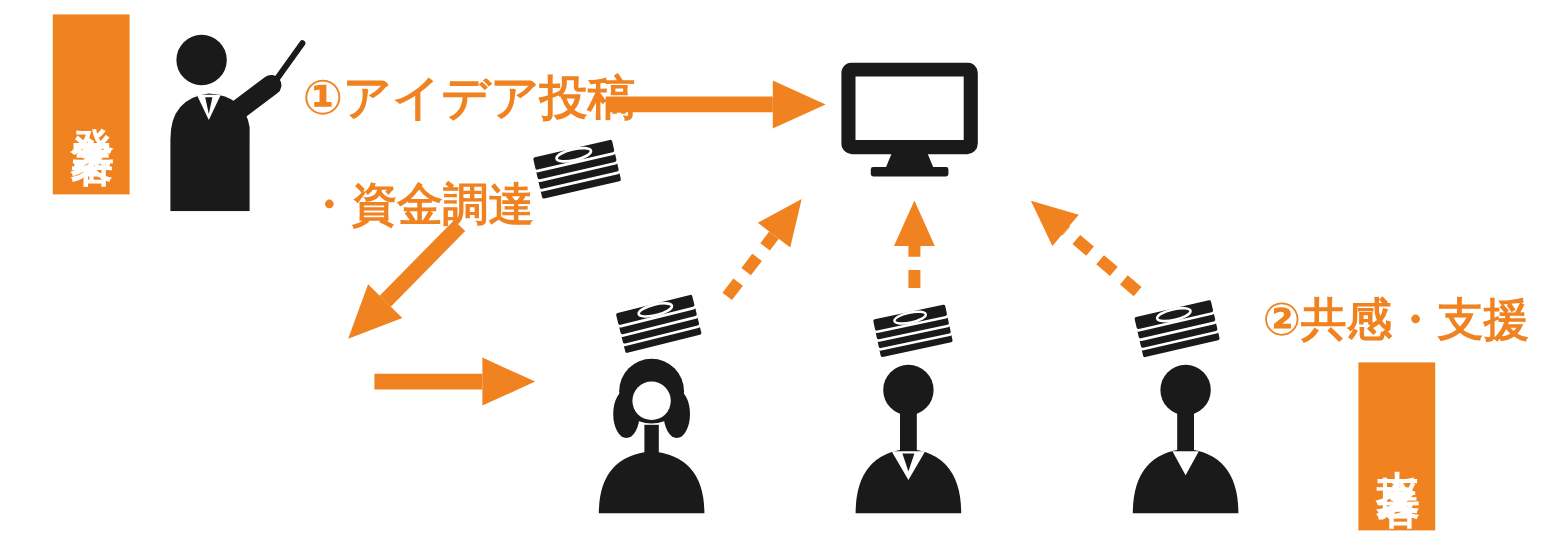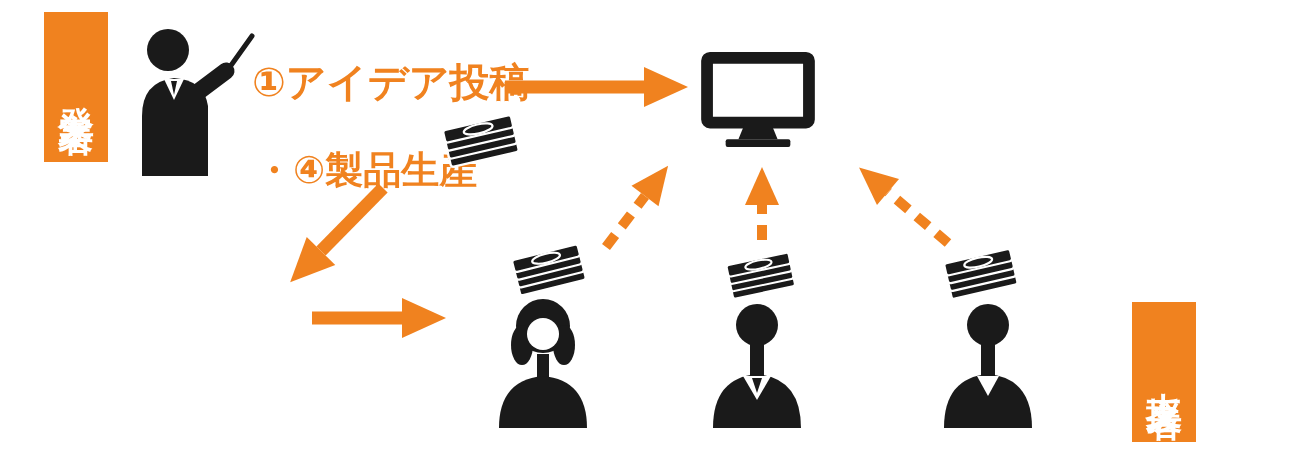--- a/index.html
+++ b/index.html
@@ -72,21 +72,21 @@
       <line x1="82" y1="66" x2="110" y2="45" class="ink-stroke" stroke-width="17" stroke-linecap="round"></line>
       <circle cx="52" cy="24" r="21" class="ink-fill"></circle>
       <path d="M26,150 L26,90 Q26,56 58,52 Q88,54 92,80 L92,150 Z" class="ink-fill"></path>
       <polygon points="48,53 68,53 58,74" class="white-fill"></polygon>
       <polygon points="55,55 61,55 58,69" class="ink-fill"></polygon>
     </svg>
   </div>
 
   <div class="abs step-text" style="left:252px;top:60px;font-size:40px;">①アイデア投稿</div>
 
-  <div class="abs step-text" style="left:255px;top:150px;">・④製品生産</div>
+  <div class="abs step-text" style="left:255px;top:150px;">・資金調達</div>
 
   <div class="abs" style="left:434px;top:104px;width:92px;height:66px;">
     <svg viewBox="0 0 100 72" width="92" height="66">
       <g transform="rotate(-13 50 36)">
         <rect x="12" y="47" width="76" height="14" rx="3" class="ink-fill" stroke="#fff" stroke-width="2.5"></rect>
         <rect x="12" y="38" width="76" height="14" rx="3" class="ink-fill" stroke="#fff" stroke-width="2.5"></rect>
         <rect x="12" y="29" width="76" height="14" rx="3" class="ink-fill" stroke="#fff" stroke-width="2.5"></rect>
         <rect x="12" y="20" width="76" height="14" rx="3" class="ink-fill" stroke="#fff" stroke-width="2.5"></rect>
         <ellipse cx="50" cy="27" rx="16" ry="5" fill="none" stroke="#fff" stroke-width="2.5"></ellipse>
       </g>
@@ -96,20 +96,21 @@
   <div class="abs" style="left:699px;top:52px;width:118px;height:98px;">
     <svg viewBox="0 0 120 100" width="118" height="98">
       <rect x="8" y="6" width="104" height="66" rx="3" class="white-fill ink-stroke" stroke-width="12"></rect>
       <polygon points="47,72 73,72 80,89 40,89" class="ink-fill"></polygon>
       <rect x="27" y="89" width="66" height="8" rx="2" class="ink-fill"></rect>
     </svg>
   </div>
 
 
 
+  <div class="abs step-text" style="left:1052px;top:246px;">②共感・支援</div>
 
   <div class="abs role-label" style="left:1132px;top:302px;width:64px;height:140px;">支援者</div>
 
   <div class="abs" style="left:502px;top:234px;width:92px;height:64px;">
     <svg viewBox="0 0 100 72" width="92" height="64">
       <g transform="rotate(-14 50 36)">
         <rect x="12" y="47" width="76" height="14" rx="3" class="ink-fill" stroke="#fff" stroke-width="2.5"></rect>
         <rect x="12" y="38" width="76" height="14" rx="3" class="ink-fill" stroke="#fff" stroke-width="2.5"></rect>
         <rect x="12" y="29" width="76" height="14" rx="3" class="ink-fill" stroke="#fff" stroke-width="2.5"></rect>
         <rect x="12" y="20" width="76" height="14" rx="3" class="ink-fill" stroke="#fff" stroke-width="2.5"></rect>

